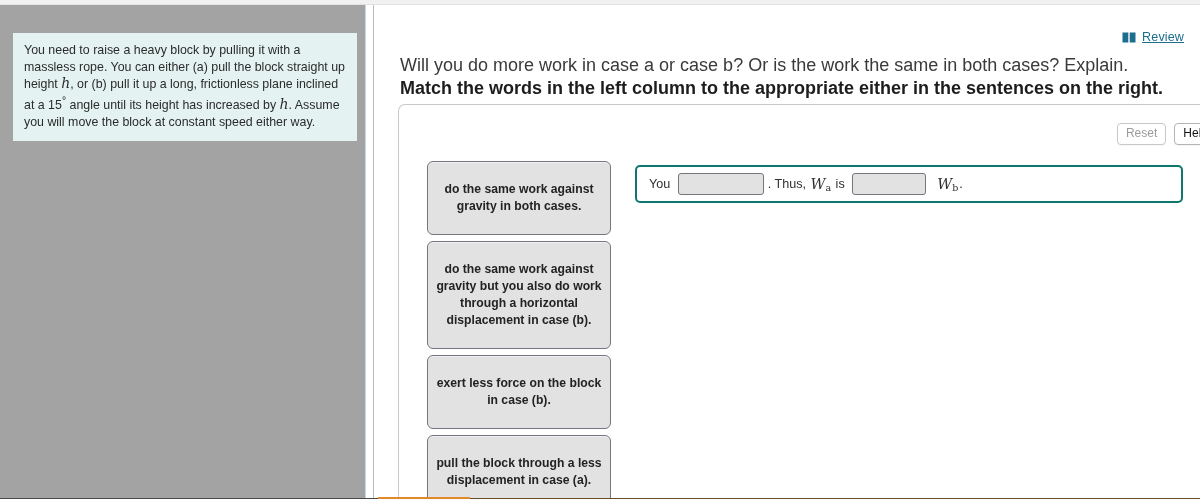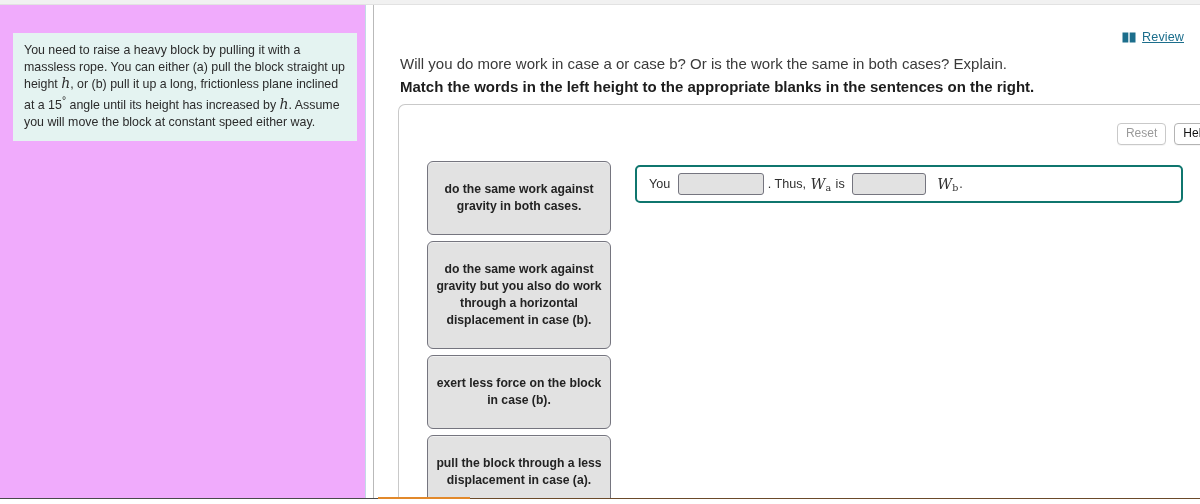--- a/index.html
+++ b/index.html
@@ -23,21 +23,21 @@
     background: #f1f1f1;
     border-bottom: 1px solid #e2e2e2;
   }
 
   
   .left-pane {
     position: absolute;
     left: 0; top: 5px;
     width: 366px;
     height: 493px;
-    background: #f0abfc;
+    background: #a3a3a3;
     border-right: 1px solid #c3d9e6;
     box-sizing: border-box;
   }
   .problem-box {
     position: absolute;
     left: 13px; top: 28px;
     width: 344px;
     background: #e4f3f1;
     padding: 9px 11px 11px 11px;
     box-sizing: border-box;
@@ -85,21 +85,21 @@
     color: #1c6e8c;
     font-size: 12.6px;
     text-decoration: underline;
     letter-spacing: .1px;
   }
 
   
   .q-line {
     position: absolute;
     left: 26px;
-    font-size: 15px;
+    font-size: 18px;
     color: #3a3a3a;
     white-space: nowrap;
   }
   .q-line.q1 { top: 40px; }
   .q-line.q2 { top: 63px; font-weight: bold; color: #1d1d1d; }
 
   
   .exercise-panel {
     position: absolute;
     left: 24px; top: 89px;
@@ -253,21 +253,21 @@
     <span>
       <svg class="book-icon" viewBox="0 0 14 11" xmlns="http://www.w3.org/2000/svg">
         <rect x="0.5" y="0.5" width="5.8" height="10" fill="#1c6e8c"></rect>
         <rect x="7.7" y="0.5" width="5.8" height="10" fill="#1c6e8c"></rect>
       </svg>
     </span>
     <span class="review-link">Review</span>
   </div>
 
   <div class="q-line q1">Will you do more work in case a or case b? Or is the work the same in both cases? Explain.</div>
-  <div class="q-line q2">Match the words in the left height to the appropriate blanks in the sentences on the right.</div>
+  <div class="q-line q2">Match the words in the left column to the appropriate either in the sentences on the right.</div>
 
   <div class="exercise-panel">
 
     <div class="btn-row">
       <button class="ui-btn disabled">Reset</button>
       <button class="ui-btn">Help</button>
     </div>
 
     <div class="bank">
       <div class="bank-tile">do the same work against gravity in both cases.</div>

